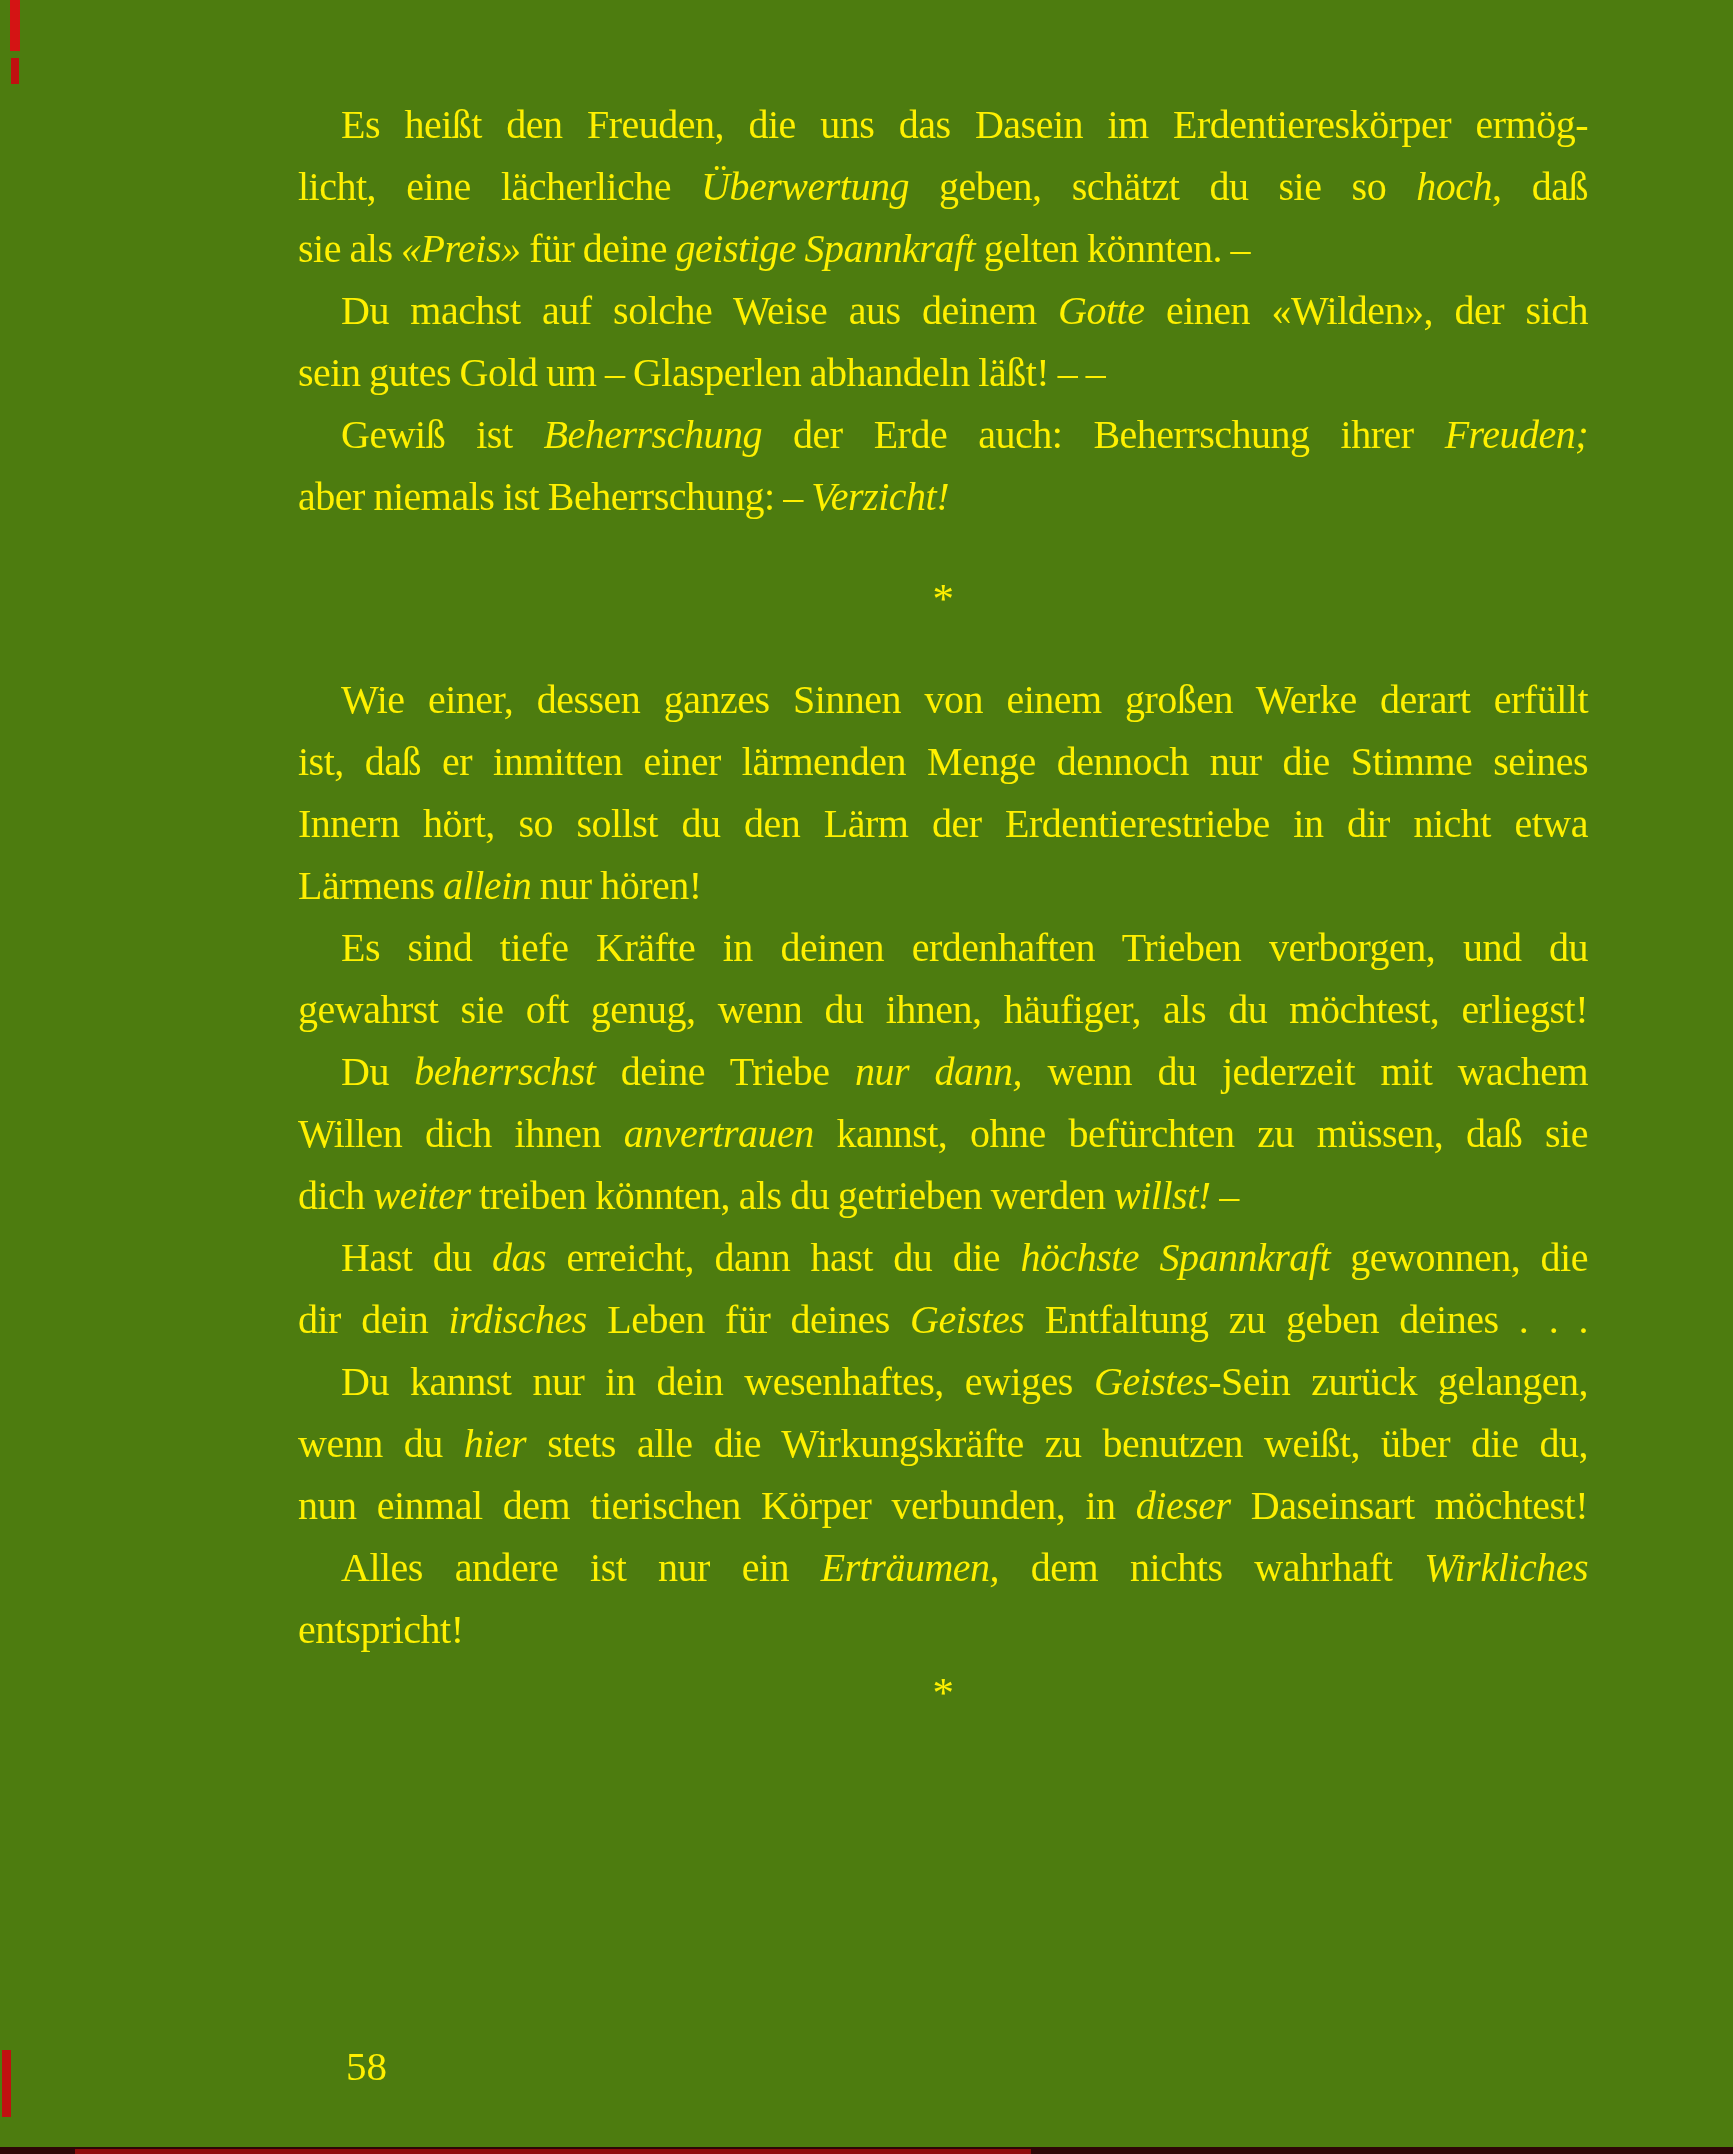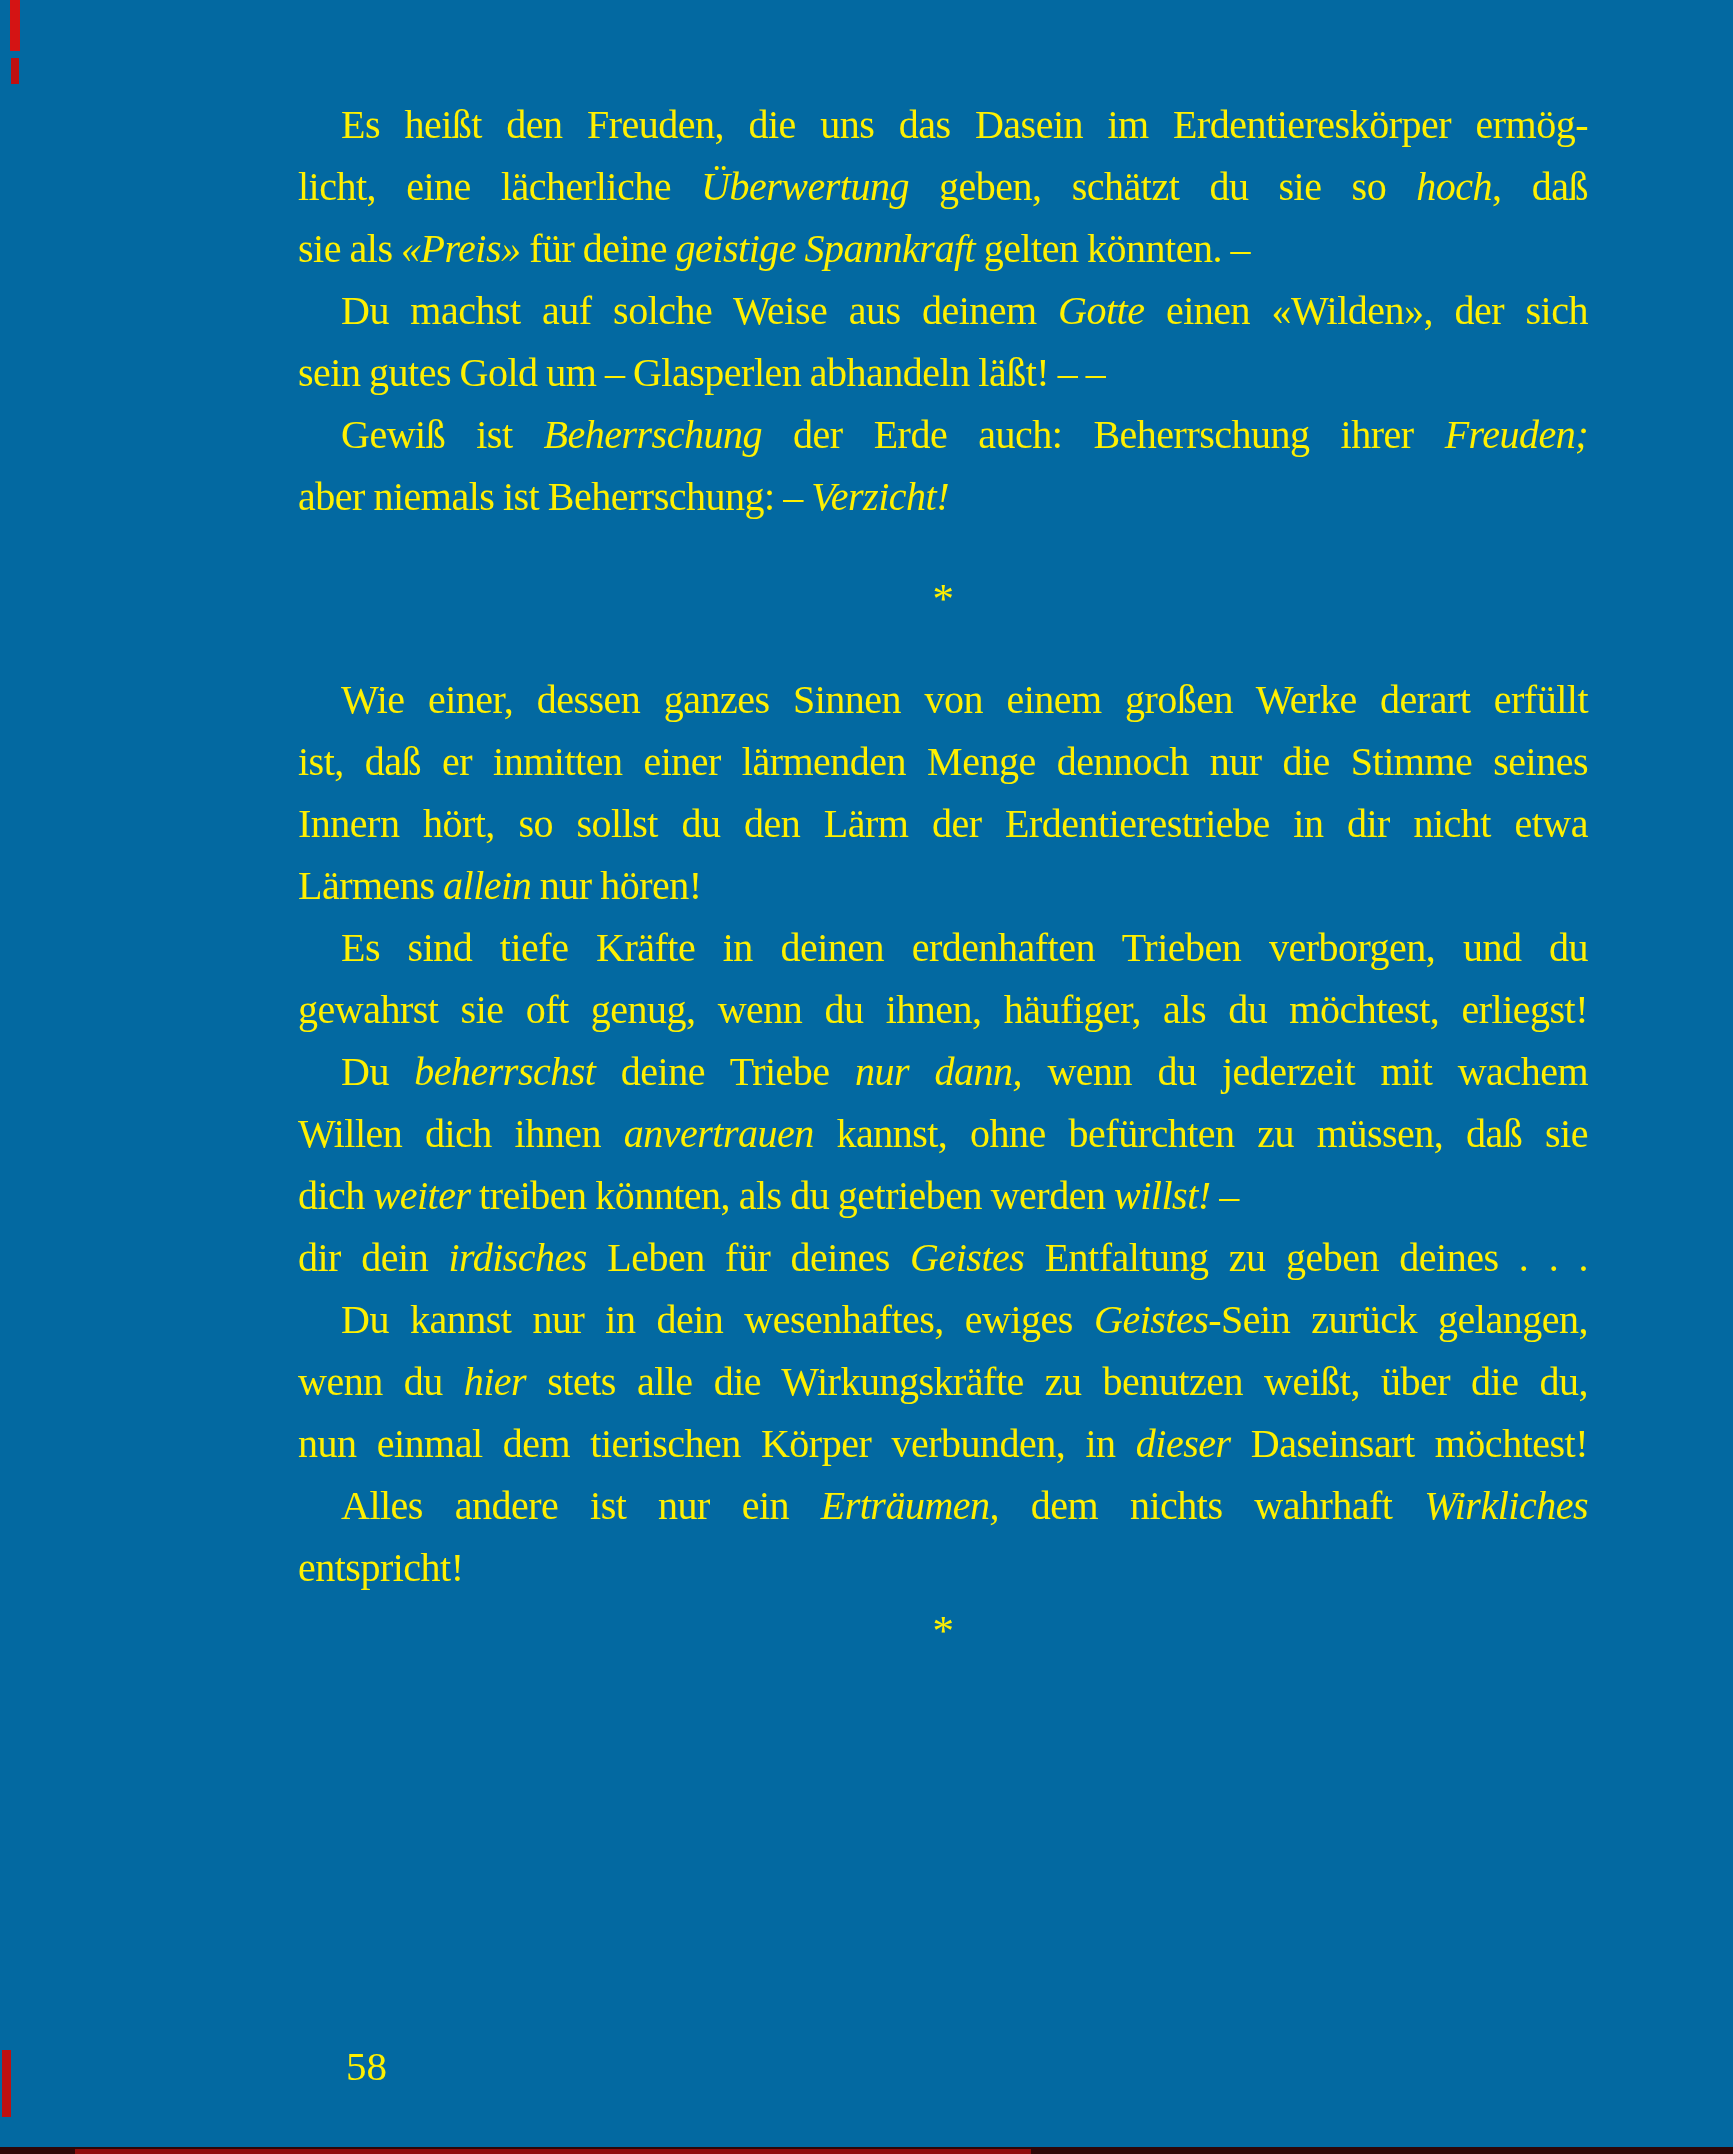--- a/index.html
+++ b/index.html
@@ -3,21 +3,21 @@
 <meta charset="utf-8">
 <style>
   html,body{margin:0;padding:0;}
   body{
     width:1733px;height:2155px;
     background:#000;
     overflow:hidden;
     position:relative;
     font-family:"Liberation Serif","DejaVu Serif",serif;
   }
-  .page{position:absolute;inset:0;background:#0369a1;padding-left:8px;}
+  .page{position:absolute;inset:0;background:#4d7c0f;padding-left:8px;}
   .text-column{
     position:absolute;
     left:298px;top:94px;width:1290px;
     color:#fff000;
     font-size:40px;
     line-height:62px;
     letter-spacing:-0.5px;
     word-spacing:-0.9px;
   }
   .line{height:62px;}
@@ -59,20 +59,21 @@
       <div class="star-row">*</div>
       <div class="line indent j"><span>Wie einer, dessen ganzes Sinnen von einem großen Werke derart erfüllt</span></div>
       <div class="line j"><span>ist, daß er inmitten einer lärmenden Menge dennoch nur die Stimme seines</span></div>
       <div class="line j"><span>Innern hört, so sollst du den Lärm der Erdentierestriebe in dir nicht etwa</span></div>
       <div class="line last"><span>Lärmens </span><em>allein</em><span> nur hören!</span></div>
       <div class="line indent j"><span>Es sind tiefe Kräfte in deinen erdenhaften Trieben verborgen, und du</span></div>
       <div class="line j"><span>gewahrst sie oft genug, wenn du ihnen, häufiger, als du möchtest, erliegst!</span></div>
       <div class="line indent j"><span>Du </span><em>beherrschst</em><span> deine Triebe </span><em>nur dann,</em><span> wenn du jederzeit mit wachem</span></div>
       <div class="line j"><span>Willen dich ihnen </span><em>anvertrauen</em><span> kannst, ohne befürchten zu müssen, daß sie</span></div>
       <div class="line last"><span>dich </span><em>weiter</em><span> treiben könnten, als du getrieben werden </span><em>willst!</em><span> –</span></div>
+      <div class="line indent j"><span>Hast du </span><em>das</em><span> erreicht, dann hast du die </span><em>höchste Spannkraft</em><span> gewonnen, die</span></div>
       <div class="line j"><span>dir dein </span><em>irdisches</em><span> Leben für deines </span><em>Geistes</em><span> Entfaltung zu geben deines . . .</span></div>
       <div class="line indent j"><span>Du kannst nur in dein wesenhaftes, ewiges </span><em>Geistes</em><span>-Sein zurück gelangen,</span></div>
       <div class="line j"><span>wenn du </span><em>hier</em><span> stets alle die Wirkungskräfte zu benutzen weißt, über die du,</span></div>
       <div class="line j"><span>nun einmal dem tierischen Körper verbunden, in </span><em>dieser</em><span> Daseinsart möchtest!</span></div>
       <div class="line indent j"><span>Alles andere ist nur ein </span><em>Erträumen,</em><span> dem nichts wahrhaft </span><em>Wirkliches</em></div>
       <div class="line last"><span>entspricht!</span></div>
       <div class="star-row small">*</div>
     </div>
 
   <div class="pagenum">58</div>

